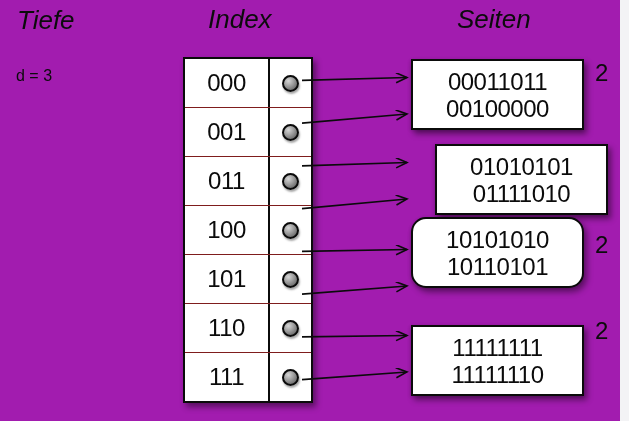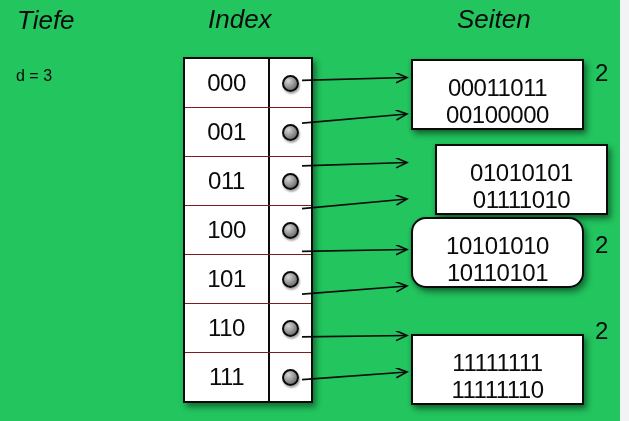--- a/index.html
+++ b/index.html
@@ -1,17 +1,17 @@
 <!DOCTYPE html>
 <html><head>
 <meta charset="utf-8">
 <style>
   html,body { margin:0; padding:0; background:#ffffff; }
   .canvas {
-    position:relative; width:629px; height:421px; background:#22c55e;
+    position:relative; width:629px; height:421px; background:#a21caf;
     overflow:hidden;
     font-family:"Liberation Sans","DejaVu Sans",sans-serif;
     color:#0b0b0b;
   }
   .hdr {
     position:absolute; font-style:italic; font-size:26px; line-height:26px;
     white-space:nowrap;
   }
   .hdr-tiefe  { left:17px;  top:7px; }
   .hdr-index  { left:208px; top:6px; }
@@ -41,29 +41,29 @@
     box-shadow:1px 2px 2px rgba(0,0,0,0.35);
   }
 
   
   .arrow-layer { position:absolute; left:0; top:0; width:629px; height:421px; z-index:3; pointer-events:none; }
 
   
   .page-box {
     position:absolute; left:411px; width:173px; height:71px;
     box-sizing:border-box; border:2px solid #0b0b0b; background:#ffffff;
-    display:flex; flex-direction:column; align-items:center; justify-content:flex-end;
+    display:flex; flex-direction:column; align-items:center; justify-content:center;
     font-size:24px; line-height:27px; letter-spacing:-0.5px;
     box-shadow:3px 4px 6px rgba(0,0,0,0.45), -1px 1px 3px rgba(0,0,0,0.12);
     z-index:2;
   }
   .page-0 { top:59px; }
   .page-1 { top:144px;margin-left:24px; }
   .page-2 { top:217px;border-radius:15px; }
-  .page-3 { top:334px; }
+  .page-3 { top:325px; }
   .local-depth { position:absolute; left:595px; font-size:24px; line-height:24px; }
   .ld-0 { top:61px; }
   .ld-1 { top:146px; }
   .ld-2 { top:233px; }
   .ld-3 { top:319px; }
 
   .edge-band { position:absolute; left:620px; top:0; width:9px; height:421px; background:#f3f3f5; }
 </style>
 </head>
 <body>

